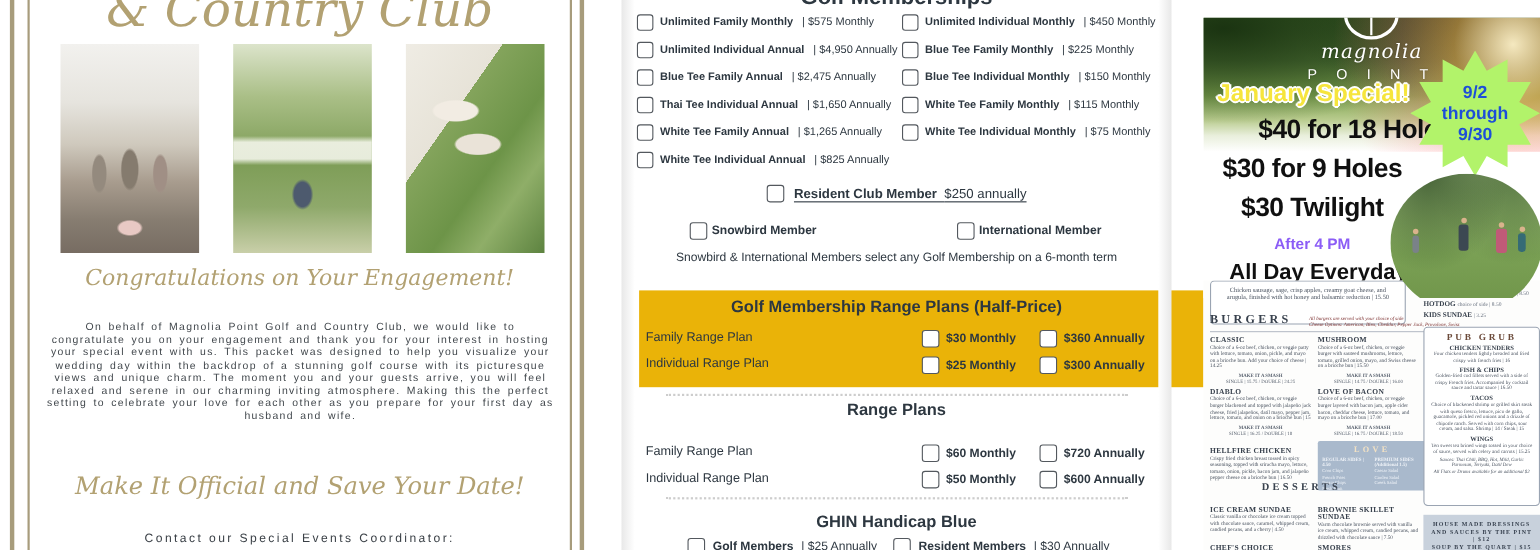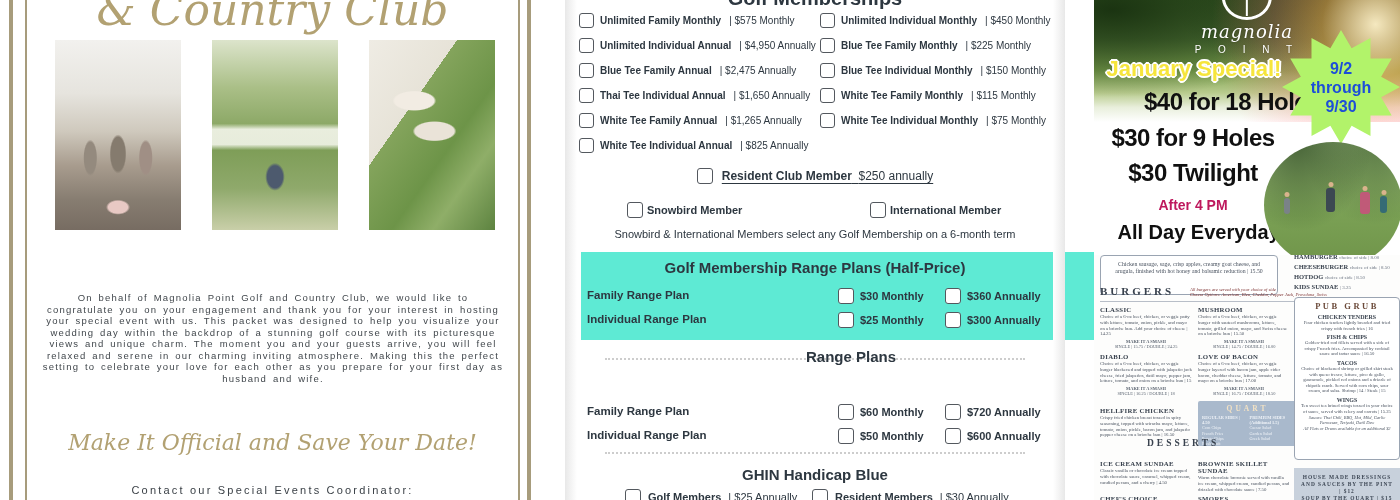--- a/index.html
+++ b/index.html
@@ -50,63 +50,63 @@
   .opt{display:flex;align-items:center;gap:6px;font-size:10px;white-space:nowrap;}
   .opt .b{font-weight:bold;}
   .opt .r{margin-left:2px;}
   .resident-row{position:absolute;top:168px;left:0;width:500px;display:flex;justify-content:center;
     align-items:center;gap:9px;font-size:12px;}
   .resident-text{text-decoration:underline;text-underline-offset:3px;}
   .resident-text .b{font-weight:bold;}
   .bird-row{position:absolute;top:202px;left:0;width:500px;height:16px;}
   .bird{position:absolute;display:flex;align-items:center;gap:4px;font-size:11px;font-weight:bold;}
   .term-note{position:absolute;top:228px;left:0;width:500px;text-align:center;font-size:11px;}
-  .halfprice-box{position:absolute;top:252px;left:16px;width:536px;height:88px;background:#5eead4;}
+  .halfprice-box{position:absolute;top:264px;left:16px;width:536px;height:88px;background:#eab308;}
   .sec-title{text-align:center;font-size:15px;font-weight:bold;}
   .hp-title{position:absolute;top:7px;left:0;width:468px;}
   .plan-row{position:absolute;height:16px;font-size:11px;}
-  .plan-row .plan-label{position:absolute;left:0;top:1px;font-weight:bold;font-size:11.5px;white-space:nowrap;}
+  .plan-row .plan-label{position:absolute;left:0;top:1px;font-weight:normal;font-size:11.5px;white-space:nowrap;}
   .plan-price{position:absolute;top:0;display:flex;align-items:center;gap:6px;
     font-weight:bold;white-space:nowrap;}
   .pp-month{left:251px;}
   .pp-year{left:358px;}
   .dots{position:absolute;left:40px;width:420px;border-top:2px dotted #cdcdcd;}
-  .range-title{position:absolute;top:348px;left:0;width:500px;margin-left:36px;}
+  .range-title{position:absolute;top:364px;left:0;width:500px;}
   .ghin-title{position:absolute;top:466px;left:0;width:500px;}
   .ghin-row{position:absolute;top:489px;left:0;width:500px;height:16px;}
   .ghin-opt{position:absolute;display:flex;align-items:center;gap:7px;font-size:11px;white-space:nowrap;}
   .ghin-opt .b{font-weight:bold;}
 
   
   .right-panel{position:absolute;left:1094px;top:0;width:306px;height:500px;background:#fff;}
-  .promo{position:absolute;left:0;top:0;width:306px;height:255px;overflow:hidden;background:#fff;}
+  .promo{position:absolute;left:0;top:16px;width:306px;height:255px;overflow:hidden;background:#fff;}
   .promo-photo{position:absolute;left:0;top:0;width:306px;height:122px;background:
     radial-gradient(circle at 92% 20%,rgba(255,240,200,.95) 0%,rgba(255,165,85,.5) 18%,rgba(250,120,120,.28) 34%,transparent 55%),
     radial-gradient(ellipse at 6% 8%,rgba(22,46,14,.9) 0%,transparent 55%),
     radial-gradient(ellipse at 72% 0%,rgba(30,60,20,.75) 0%,transparent 45%),
     linear-gradient(180deg,#41652c 0%,#54783a 32%,#7da24f 58%,#b8cb8d 76%,#e9efdc 88%,#ffffff 100%);}
   .logo{position:absolute;top:-26px;left:50%;transform:translateX(-50%);text-align:center;color:#fff;}
   .logo-emblem{width:44px;height:40px;border:3px solid #fff;border-radius:50%;margin:0 auto 1px;position:relative;}
   .logo-emblem::before{content:"";position:absolute;left:50%;top:40%;width:2px;height:58%;
     background:#fff;transform:translateX(-50%);}
   .logo-script{font-family:"DejaVu Serif",serif;font-style:italic;font-size:18px;letter-spacing:1px;
     text-shadow:0 0 2px rgba(0,0,0,.25);}
-  .logo-word{font-size:10px;letter-spacing:7px;margin-top:2px;text-shadow:0 0 2px rgba(0,0,0,.25);}
+  .logo-word{font-size:13px;letter-spacing:7px;margin-top:2px;text-shadow:0 0 2px rgba(0,0,0,.25);}
   .headline{position:absolute;top:56px;left:2px;width:196px;text-align:center;
     font-size:22px;font-weight:bold;color:#f6e53c;letter-spacing:0px;
     text-shadow:-2px 0 #fff,2px 0 #fff,0 -2px #fff,0 2px #fff,-1px -1px #fff,1px 1px #fff,-1px 1px #fff,1px -1px #fff;}
   .burst{position:absolute;left:188px;top:30px;width:118px;height:114px;background:#b2f36a;
     clip-path:polygon(50% 0%,59% 16%,75% 7%,75% 25%,93% 25%,84% 41%,100% 50%,84% 59%,93% 75%,75% 75%,75% 93%,59% 84%,50% 100%,41% 84%,25% 93%,25% 75%,7% 75%,16% 59%,0% 50%,16% 41%,7% 25%,25% 25%,25% 7%,41% 16%);
     display:flex;flex-direction:column;align-items:center;justify-content:center;
     font-size:16px;font-weight:bold;color:#1d4ed8;line-height:19px;z-index:2;}
   .deal{position:absolute;left:0;width:198px;text-align:center;font-weight:bold;color:#101010;
     letter-spacing:-0.5px;font-size:24px;}
   .deal-18{top:88px;padding-left:39px;} .deal-9{top:124px;} .deal-tw{top:159px;}
   .after-line{position:absolute;top:197px;left:0;width:198px;text-align:center;
-    font-weight:bold;font-size:14px;color:#be185d;}
+    font-weight:bold;font-size:14px;color:#8b5cf6;}
   .allday{position:absolute;top:221px;left:0;width:216px;text-align:center;
     font-weight:bold;font-size:20px;color:#101010;}
   .golfers{position:absolute;left:170px;top:142px;width:138px;height:126px;border-radius:50%;
     overflow:hidden;z-index:3;background:
     radial-gradient(ellipse at 25% 0%,rgba(40,70,30,.75),transparent 50%),
     radial-gradient(ellipse at 80% 5%,rgba(50,85,35,.6),transparent 45%),
     linear-gradient(180deg,#a3bd85 0%,#8fb06a 30%,#7aa054 58%,#6f9449 100%);}
   .golfer{position:absolute;border-radius:3px;}
   .golfer::before{content:"";position:absolute;left:50%;top:-6px;transform:translateX(-50%);
     width:5px;height:5px;border-radius:50%;background:#d9b38c;}
@@ -166,20 +166,21 @@
     <div class="gold-line" style="left:527px;width:4px;"></div>
 
     <div class="lp-header script">&amp; Country Club</div>
 
     <div class="photo-row">
       <div class="photo photo-1"></div>
       <div class="photo photo-2"></div>
       <div class="photo photo-3"></div>
     </div>
 
+    <div class="lp-congrats script">Congratulations on Your Engagement!</div>
     <div class="lp-paragraph">On behalf of Magnolia Point Golf and Country Club, we would like to congratulate you on your engagement and thank you for your interest in hosting your special event with us. This packet was designed to help you visualize your wedding day within the backdrop of a stunning golf course with its picturesque views and unique charm. The moment you and your guests arrive, you will feel relaxed and serene in our charming inviting atmosphere. Making this the perfect setting to celebrate your love for each other as you prepare for your first day as husband and wife.</div>
     <div class="lp-cta script">Make It Official and Save Your Date!</div>
     <div class="lp-contact">Contact our Special Events Coordinator:</div>
   </section>
 
   <section class="mid-panel">
     <div class="gm-title">Golf Memberships</div>
 
     <div class="opts">
       <label class="opt">
@@ -392,21 +393,21 @@
         <div class="m-name">LOVE OF BACON</div>
         <div class="m-desc">Choice of a 6-oz beef, chicken, or veggie burger layered with bacon jam, apple cider bacon, cheddar cheese, lettuce, tomato, and mayo on a brioche bun | 17.00</div>
         <div class="m-smash"><span class="s1">MAKE IT A SMASH</span><br><span>SINGLE | 16.75 / DOUBLE | 18.50</span></div>
       </div>
       <div class="m-item col1" style="top:152px;">
         <div class="m-name">HELLFIRE CHICKEN</div>
         <div class="m-desc">Crispy fried chicken breast tossed in spicy seasoning, topped with sriracha mayo, lettuce, tomato, onion, pickle, bacon jam, and jalapeño pepper cheese on a brioche bun | 16.50</div>
       </div>
 
       <div class="sides-box">
-        <div class="sides-title">QUART</div>
+        <div class="sides-title">LOVE</div>
         <div class="sides-cols">
           <div class="sides-col"><span class="sides-head">REGULAR SIDES | 4.50</span><br><span>Corn Chips
 French Fries
 Potato Chips
 Fresh Fruit</span></div>
           <div class="sides-col"><span class="sides-head">PREMIUM SIDES (Additional 1.5)</span><br><span>Caesar Salad
 Garden Salad
 Greek Salad</span></div>
         </div>
       </div>

